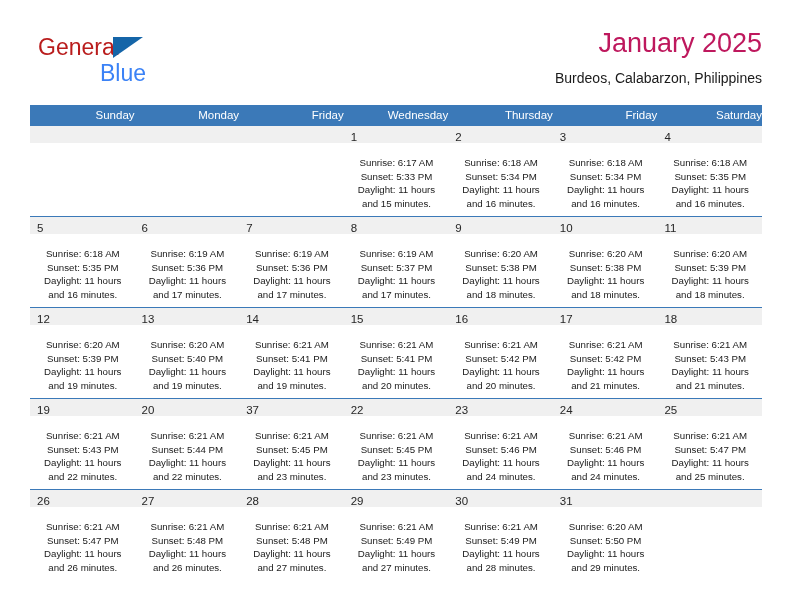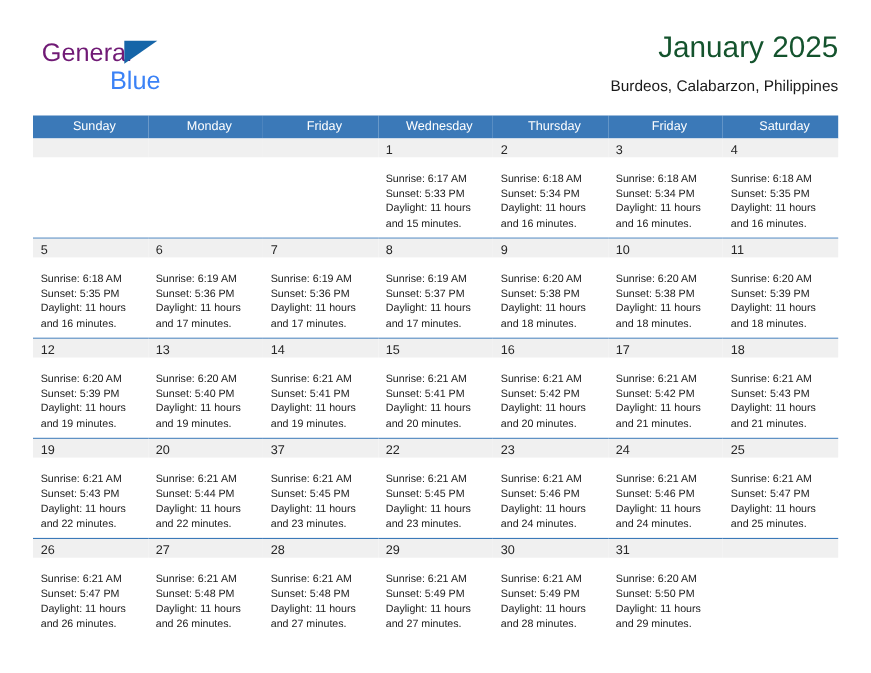--- a/index.html
+++ b/index.html
@@ -37,21 +37,21 @@
     height: 56px;
     user-select: none;
   }
   .brand-row1 {
     position: relative;
     height: 26px;
     line-height: 26px;
   }
   .brand-general {
     font-size: 23px;
-    color: #701a75;
+    color: #b91c1c;
     letter-spacing: 0px;
     font-family: "Liberation Sans", sans-serif;
   }
   .brand-triangle {
     position: absolute;
     left: 75px;
     top: 3px;
     width: 0;
     height: 0;
     border-left: 30px solid #1565a8;
@@ -69,21 +69,21 @@
 
   .title-block {
     position: absolute;
     right: 0;
     top: 0;
     text-align: right;
     width: 480px;
   }
   .cal-title {
     font-size: 27px;
-    color: #14532d;
+    color: #be185d;
     line-height: 34px;
     font-weight: normal;
     margin: 0;
     font-family: "Liberation Sans", sans-serif;
   }
   .cal-subtitle {
     font-size: 14px;
     color: #1a1a1a;
     line-height: 20px;
     margin: 8px 0 0 0;
@@ -99,21 +99,21 @@
     border-collapse: collapse;
     table-layout: fixed;
   }
   .calendar col { width: 104.57px; }
 
   .calendar thead th {
     background: #3b79b8;
     color: #ffffff;
     font-size: 11.5px;
     font-weight: normal;
-    text-align: center;
+    text-align: right;
     padding: 4px 0 5px 7px;
     height: 12px;
     border: none;
     font-family: "Liberation Sans", sans-serif;
   }
 
   .calendar tbody td {
     vertical-align: top;
     padding: 0;
     border-top: 1.3px solid #3b79b8;
@@ -136,20 +136,21 @@
     box-sizing: border-box;
   }
   .daynum {
     font-size: 11.5px;
     color: #262626;
     line-height: 15px;
     font-family: "Liberation Sans", sans-serif;
   }
   .daybody {
     padding: 13px 6px 0 7px;
+    text-align: center;
   }
   .dayline {
     font-size: 9.7px;
     color: #1a1a1a;
     line-height: 13.6px;
     white-space: nowrap;
     font-family: "Liberation Sans", sans-serif;
   }
   .empty .daynum-band {
     background: #f0f0f0;

